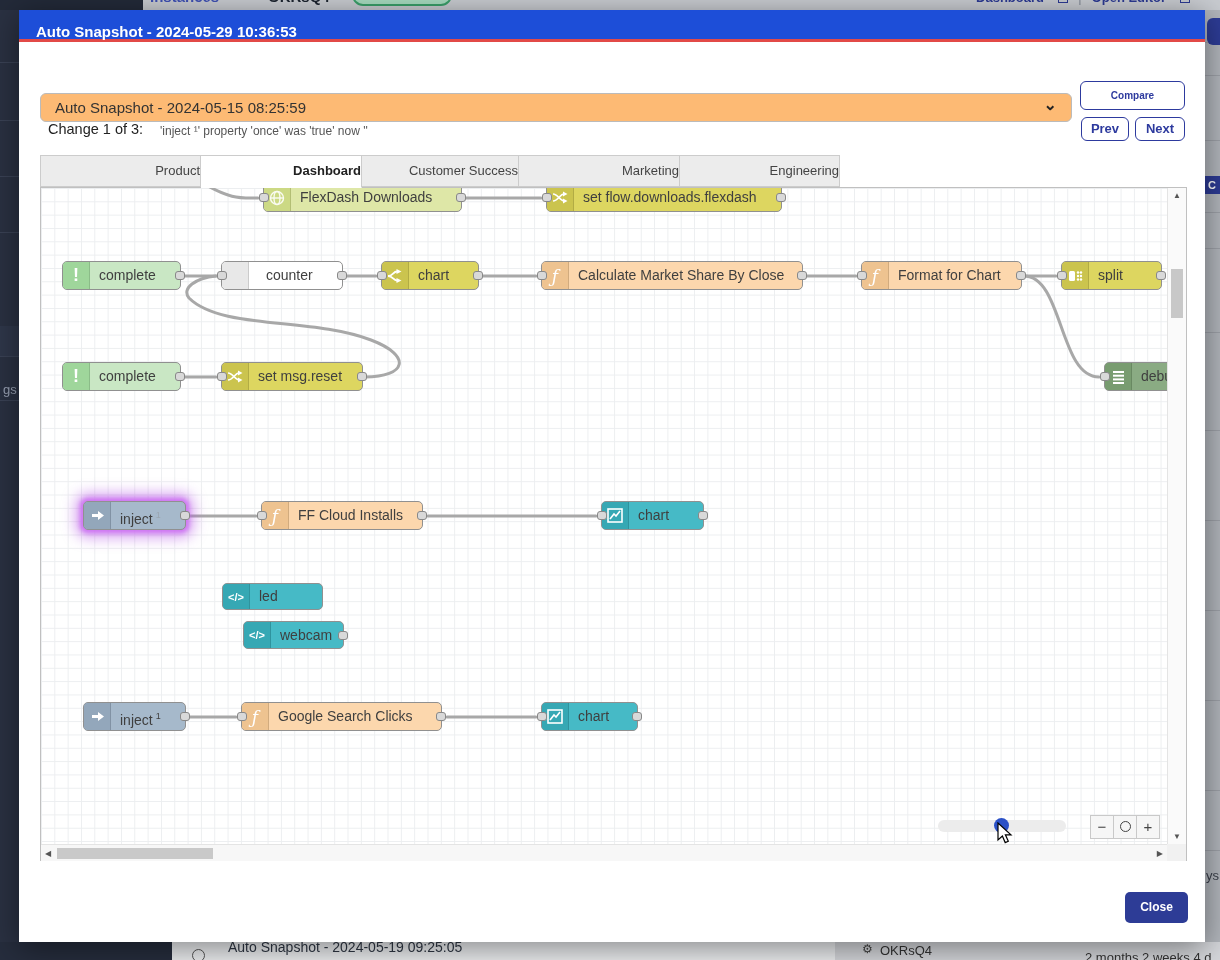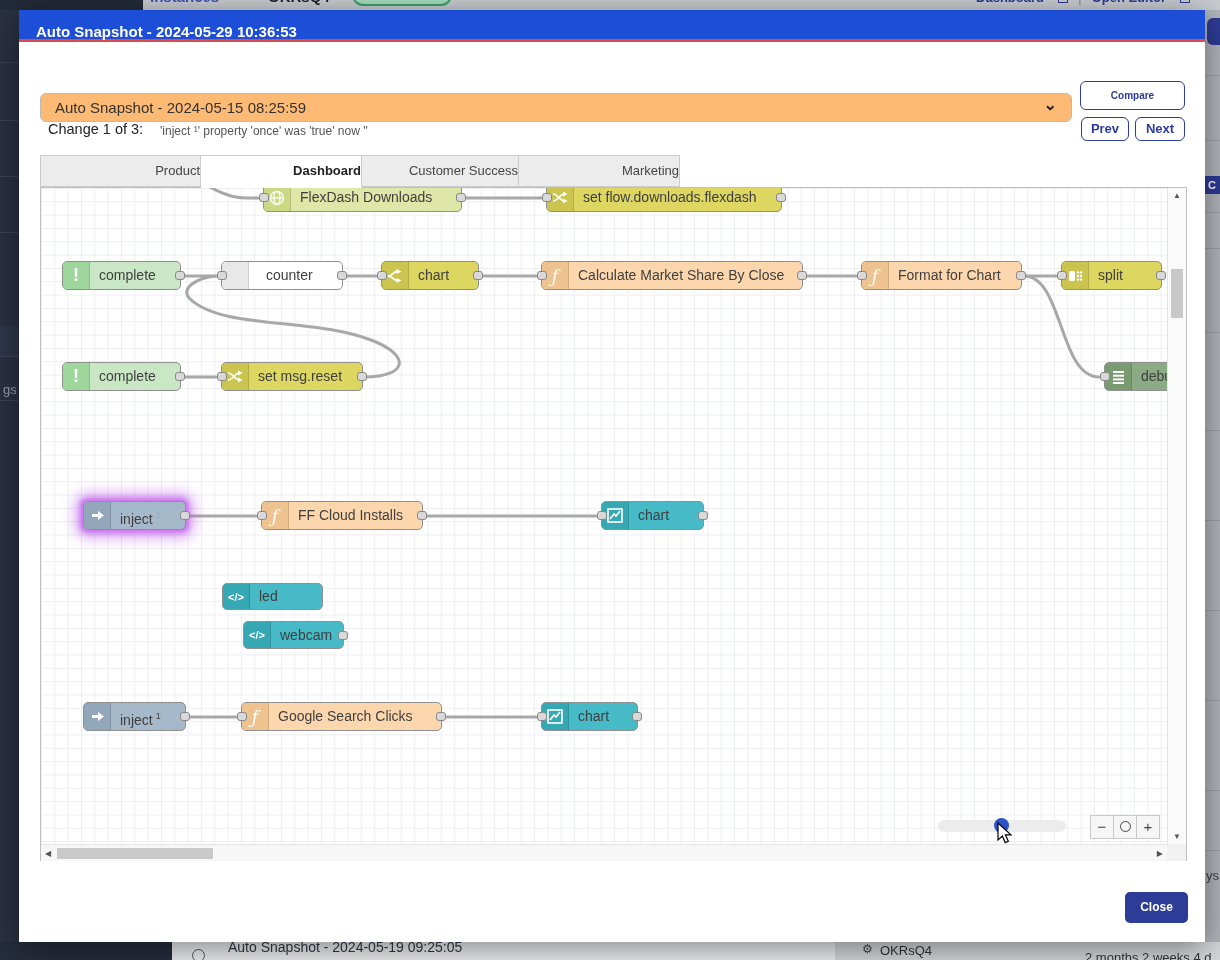--- a/index.html
+++ b/index.html
@@ -176,20 +176,21 @@
   <span class="chg-label">Change 1 of 3:</span>
   <span class="chg-detail">'inject ¹' property 'once' was 'true' now ''</span>
   <button class="btn btn-prev">Prev</button>
   <button class="btn btn-next">Next</button>
 
   <div class="tabs">
     <div class="tab">Product</div>
     <div class="tab active">Dashboard</div>
     <div class="tab" style="width:157px">Customer Success</div>
     <div class="tab">Marketing</div>
+    <div class="tab" style="width:160px">Engineering</div>
   </div>
 
   <div class="canvas-wrap">
     <div class="draw">
       <svg class="wires" width="1126" height="656">
         <g fill="none" stroke="#a8a8a8" stroke-width="3" stroke-linecap="round">
           <path d="M160,-6 C190,12 200,10 217,10"></path>
           <path d="M423,10 C450,10 473,10 500,10"></path>
           <path d="M142,88 C155,88 162,88 175,88"></path>
           <path d="M304,88 C315,88 324,88 335,88"></path>

